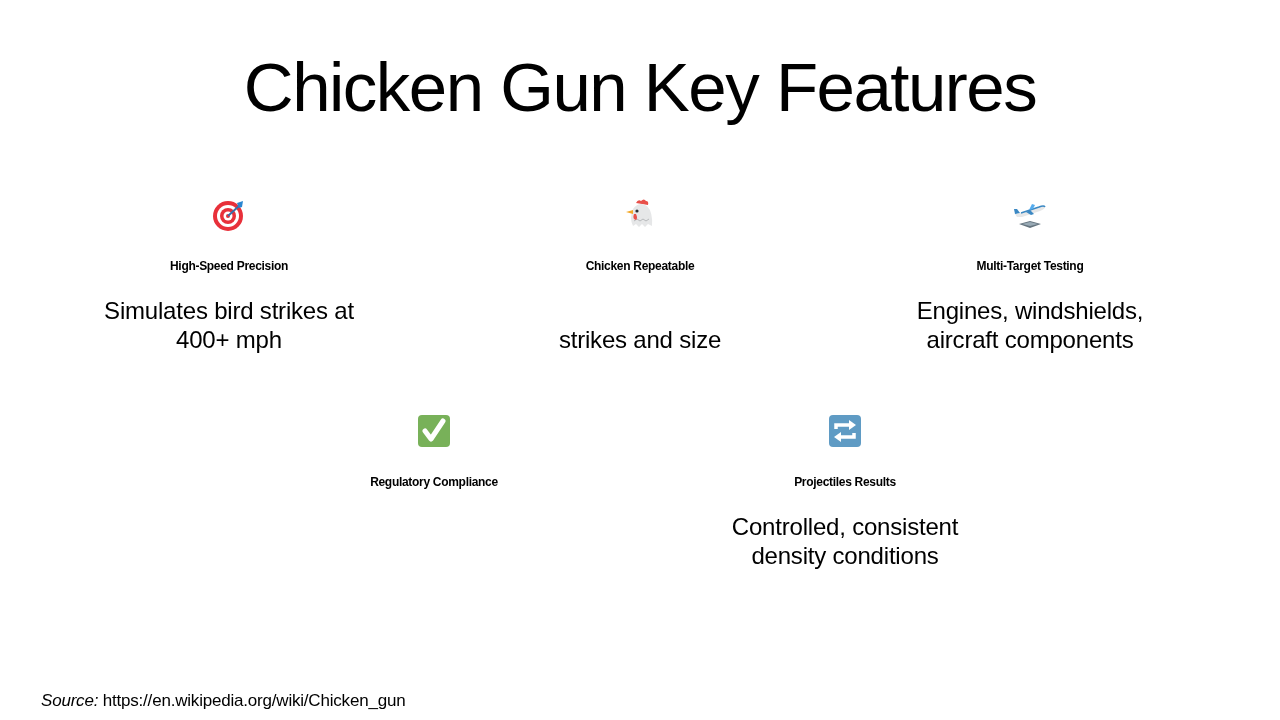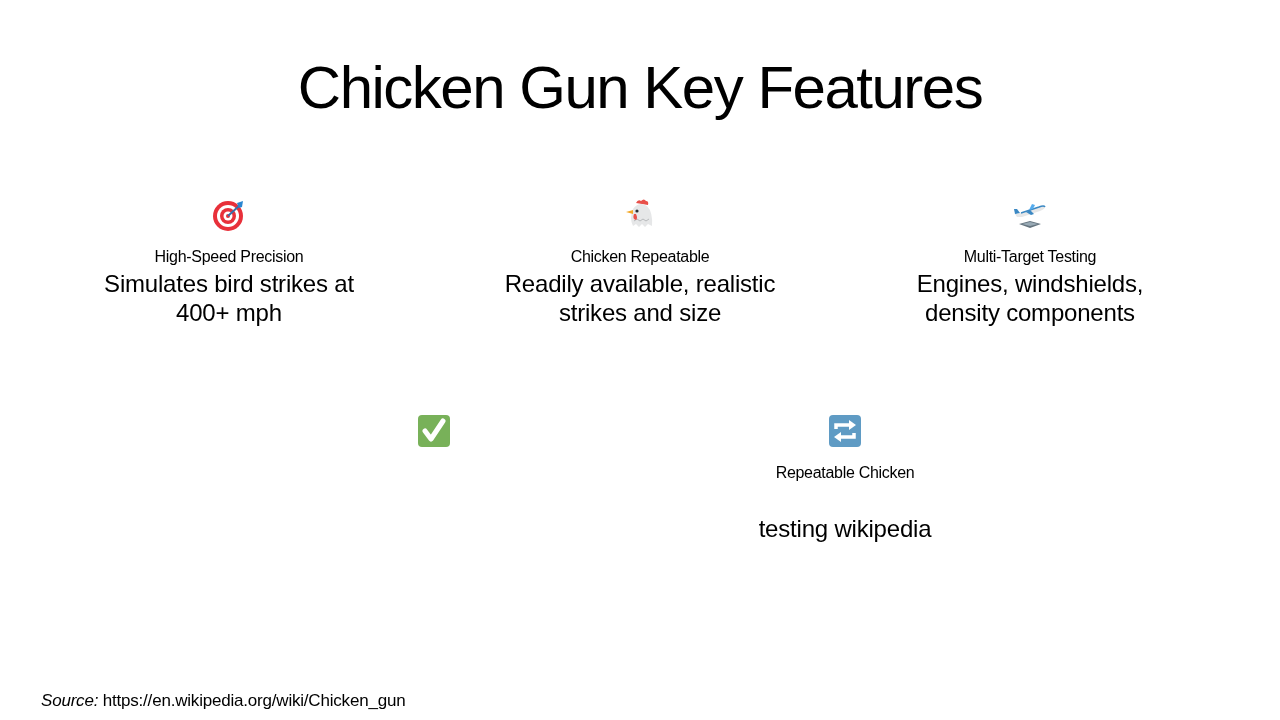--- a/index.html
+++ b/index.html
@@ -14,21 +14,21 @@
       overflow: hidden;
       font-family: "Liberation Sans", "DejaVu Sans", sans-serif;
       color: #000000;
     }
     .slide-title {
       position: absolute;
       top: 52px;
       left: 0;
       width: 1280px;
       text-align: center;
-      font-size: 60px;
+      font-size: 69px;
       font-weight: 400;
       letter-spacing: -1.5px;
       line-height: 72px;
       margin: 0;
     }
     .feature {
       position: absolute;
       width: 340px;
       text-align: center;
     }
@@ -38,29 +38,29 @@
       line-height: 36px;
       font-size: 30px;
       margin: 0 auto;
     }
     .feature .icon svg {
       display: block;
       margin: 0 auto;
     }
     .feature .f-title {
       display: block;
-      margin-top: 12px;
-      font-size: 16px;
-      font-weight: 400;
+      margin-top: 21px;
+      font-size: 12px;
+      font-weight: 700;
       letter-spacing: -0.3px;
       line-height: 24px;
     }
     .feature .f-desc {
       display: block;
-      margin-top: 0;
+      margin-top: 18px;
       font-size: 24px;
       font-weight: 400;
       line-height: 29px;
       letter-spacing: -0.2px;
     }
     #f1 { left: 59px;  top: 197px; }
     #f2 { left: 470px; top: 197px; }
     #f3 { left: 860px; top: 197px; }
     #f4 { left: 264px; top: 413px; }
     #f5 { left: 675px; top: 413px; }
@@ -106,66 +106,67 @@
       <path d="M14 6 q2 -4 5 -2 q3 -3 5 0 q3 0 2 4 z" fill="#e8504a"></path>
       <path d="M11 12 q6 -8 14 -3 q6 6 5 20 l-4 -2 l-3 3 l-3 -3 l-3 3 l-3 -3 l-3 2 q-4 -8 0 -17 z" fill="#e6e7e8"></path>
       <path d="M12 24 l3 -2 l3 2 l3 -2 l3 2 l3 -2" stroke="#b8babc" stroke-width="1" fill="none"></path>
       <polygon points="11,13 4,15 11,17" fill="#f4a826"></polygon>
       <circle cx="15" cy="14" r="1.6" fill="#292f33"></circle>
       <path d="M12 17 q-2 5 2 6 q2 -2 0 -6 z" fill="#e8504a"></path>
     </svg>
   </span>
   <span class="f-title">Chicken Repeatable</span>
   <span class="f-desc">
-    <span>Readily available, realistic</span><br>
+    <br>
     <span>strikes and size</span>
   </span>
 </div>
 
 <div class="feature" id="f3">
   <span class="icon">
     <svg width="36" height="36" viewBox="0 0 36 36">
       <path d="M3 17 l6 -1 l18 -6 q5 -2 6 0 q0 2 -5 4 l-18 6 l-5 0 z" fill="#e6e7e8"></path>
       <path d="M9 16 l18 -6 q5 -2 6 0" stroke="#3b88c3" stroke-width="1.5" fill="none"></path>
       <polygon points="3,17 2,12 5,12 8,16" fill="#3b88c3"></polygon>
       <polygon points="14,15 19,18 22,17 18,13" fill="#3b88c3"></polygon>
       <polygon points="17,13 20,7 23,8 21,12" fill="#55acee"></polygon>
       <polygon points="7,27 18,24 29,27 18,31" fill="#66757f"></polygon>
       <polygon points="10,27 18,25 26,27 18,29" fill="#99aab5"></polygon>
     </svg>
   </span>
   <span class="f-title">Multi-Target Testing</span>
   <span class="f-desc">
     <span>Engines, windshields,</span><br>
-    <span>density components</span>
+    <span>aircraft components</span>
   </span>
 </div>
 
 <div class="feature" id="f4">
   <span class="icon">
     <svg width="36" height="36" viewBox="0 0 36 36">
       <rect x="2" y="2" width="32" height="32" rx="4" fill="#78b159"></rect>
       <path d="M9 18 l6 8 l12 -18" stroke="#ffffff" stroke-width="5" fill="none" stroke-linecap="round" stroke-linejoin="round"></path>
     </svg>
   </span>
+  <span class="f-title">Regulatory Compliance</span>
 </div>
 
 <div class="feature" id="f5">
   <span class="icon">
     <svg width="36" height="36" viewBox="0 0 36 36">
       <rect x="2" y="2" width="32" height="32" rx="4" fill="#5f9bc4"></rect>
       <path d="M9 16 v-4 h15" stroke="#ffffff" stroke-width="3.5" fill="none"></path>
       <polygon points="22,7 29,12 22,17" fill="#ffffff"></polygon>
       <path d="M27 20 v4 h-15" stroke="#ffffff" stroke-width="3.5" fill="none"></path>
       <polygon points="14,19 7,24 14,29" fill="#ffffff"></polygon>
     </svg>
   </span>
-  <span class="f-title">Repeatable Chicken</span>
+  <span class="f-title">Projectiles Results</span>
   <span class="f-desc">
-    <br>
-    <span>testing wikipedia</span>
+    <span>Controlled, consistent</span><br>
+    <span>density conditions</span>
   </span>
 </div>
 
 <div class="source">
   <em>Source:</em>
   <span>https://en.wikipedia.org/wiki/Chicken_gun</span>
 </div>
 
 </body></html>

